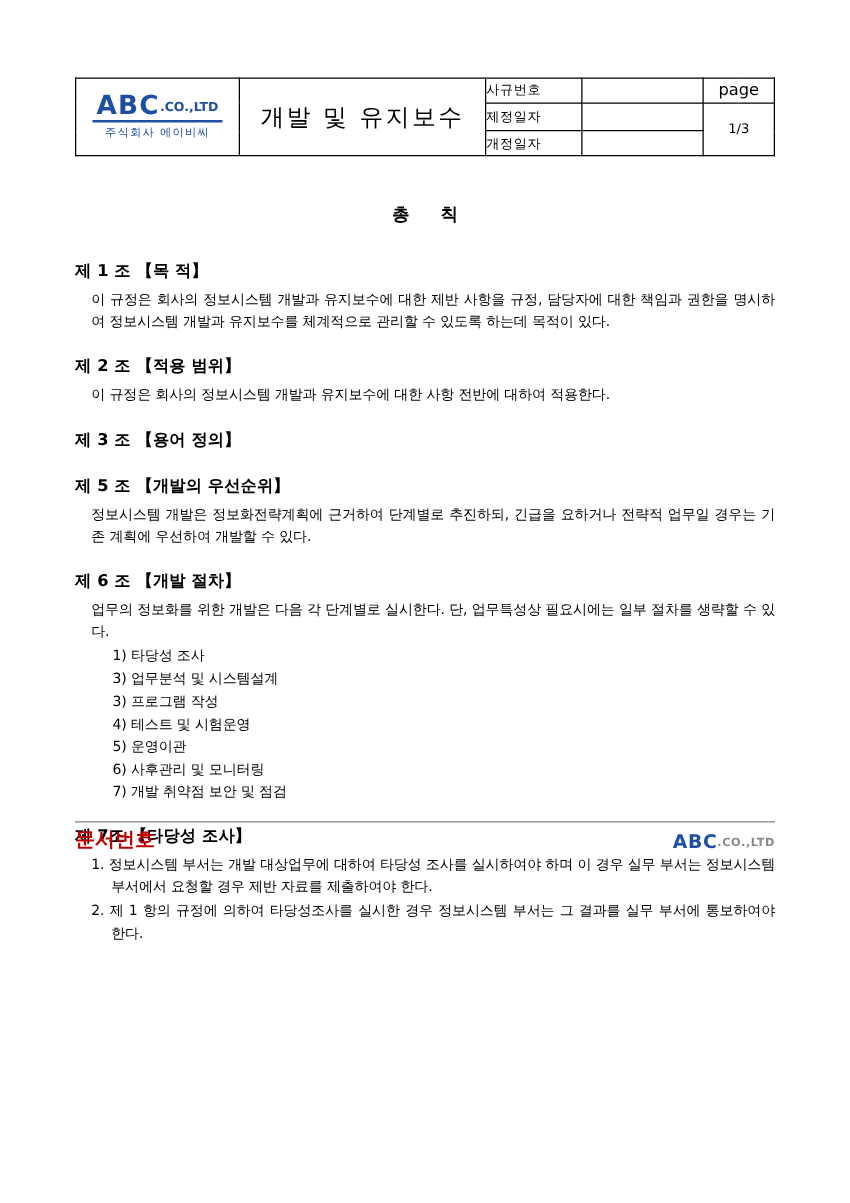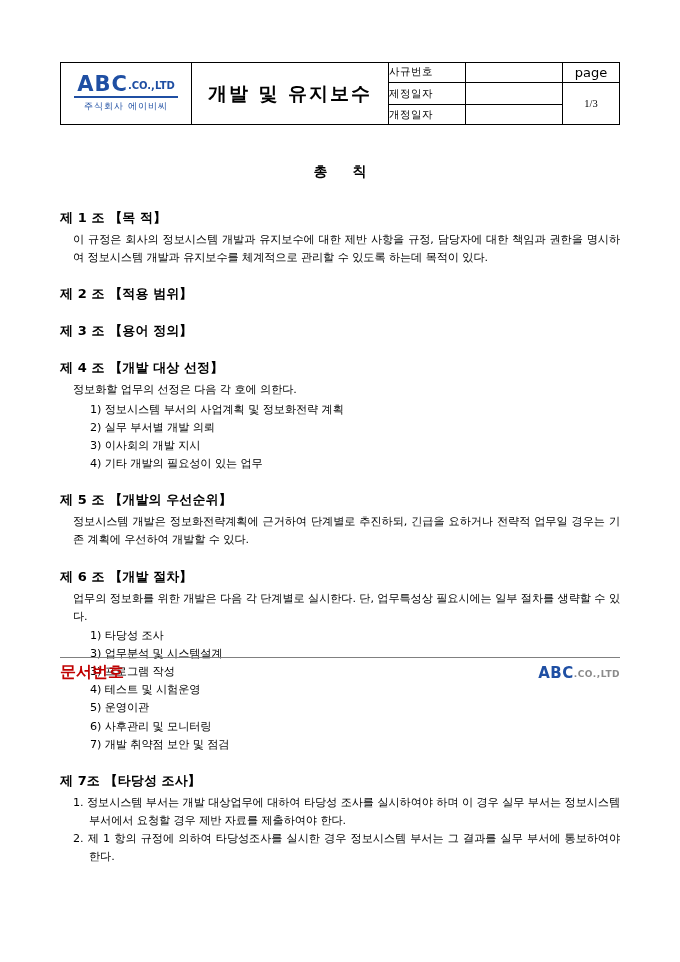--- a/index.html
+++ b/index.html
@@ -67,21 +67,21 @@
   }
   .logo-kr {
     font-size: 9px;
     color: #1f4fa3;
     letter-spacing: 1px;
     white-space: nowrap;
   }
   .doc-title-cell {
     text-align: center;
     font-size: 19px;
-    font-weight: bold;
+    font-weight: normal;
     letter-spacing: 2px;
   }
   .lbl-cell {
     width: 76px;
     font-size: 10.5px;
     text-align: left;
     height: 18.6px;
     letter-spacing: 0.5px;
   }
   .val-cell {
@@ -89,21 +89,20 @@
   }
   .page-lbl-cell {
     width: 56px;
     font-size: 13px;
     text-align: center;
   }
   .page-val-cell {
     width: 56px;
     font-size: 10.5px;
     text-align: center;
-    font-family: Liberation Serif, serif;
   }
 
   
   .chapter-title {
     text-align: center;
     font-size: 14px;
     font-weight: bold;
     letter-spacing: 10px;
     margin: 38px 0 0 0;
     padding-left: 10px;
@@ -219,36 +218,27 @@
 
   <div class="content">
 
     <div class="article">
       <div class="art-head">제 1 조 【목  적】</div>
       <p class="art-para">이 규정은 회사의 정보시스템 개발과 유지보수에 대한 제반 사항을 규정, 담당자에 대한 책임과 권한을 명시하여 정보시스템 개발과 유지보수를 체계적으로 관리할 수 있도록 하는데 목적이 있다.</p>
     </div>
 
     <div class="article">
       <div class="art-head">제 2 조 【적용 범위】</div>
+      <p class="art-para">이 규정은 회사의 정보시스템 개발과 유지보수에 대한 사항 전반에 대하여 적용한다.</p>
     </div>
 
     <div class="article">
       <div class="art-head">제 3 조 【용어 정의】</div>
     </div>
 
-    <div class="article">
-      <div class="art-head">제 4 조 【개발 대상 선정】</div>
-      <p class="art-para">정보화할 업무의 선정은 다음 각 호에 의한다.</p>
-      <ol class="art-list">
-        <li>1) 정보시스템 부서의 사업계획 및 정보화전략 계획</li>
-        <li>2) 실무 부서별 개발 의뢰</li>
-        <li>3) 이사회의 개발 지시</li>
-        <li>4) 기타 개발의 필요성이 있는 업무</li>
-      </ol>
-    </div>
 
     <div class="article">
       <div class="art-head">제 5 조 【개발의 우선순위】</div>
       <p class="art-para">정보시스템 개발은 정보화전략계획에 근거하여 단계별로 추진하되, 긴급을 요하거나 전략적 업무일 경우는 기존 계획에 우선하여 개발할 수 있다.</p>
     </div>
 
     <div class="article">
       <div class="art-head">제 6 조 【개발 절차】</div>
       <p class="art-para">업무의 정보화를 위한 개발은 다음 각 단계별로 실시한다. 단, 업무특성상 필요시에는 일부 절차를 생략할 수 있다.</p>
       <ol class="art-list">

